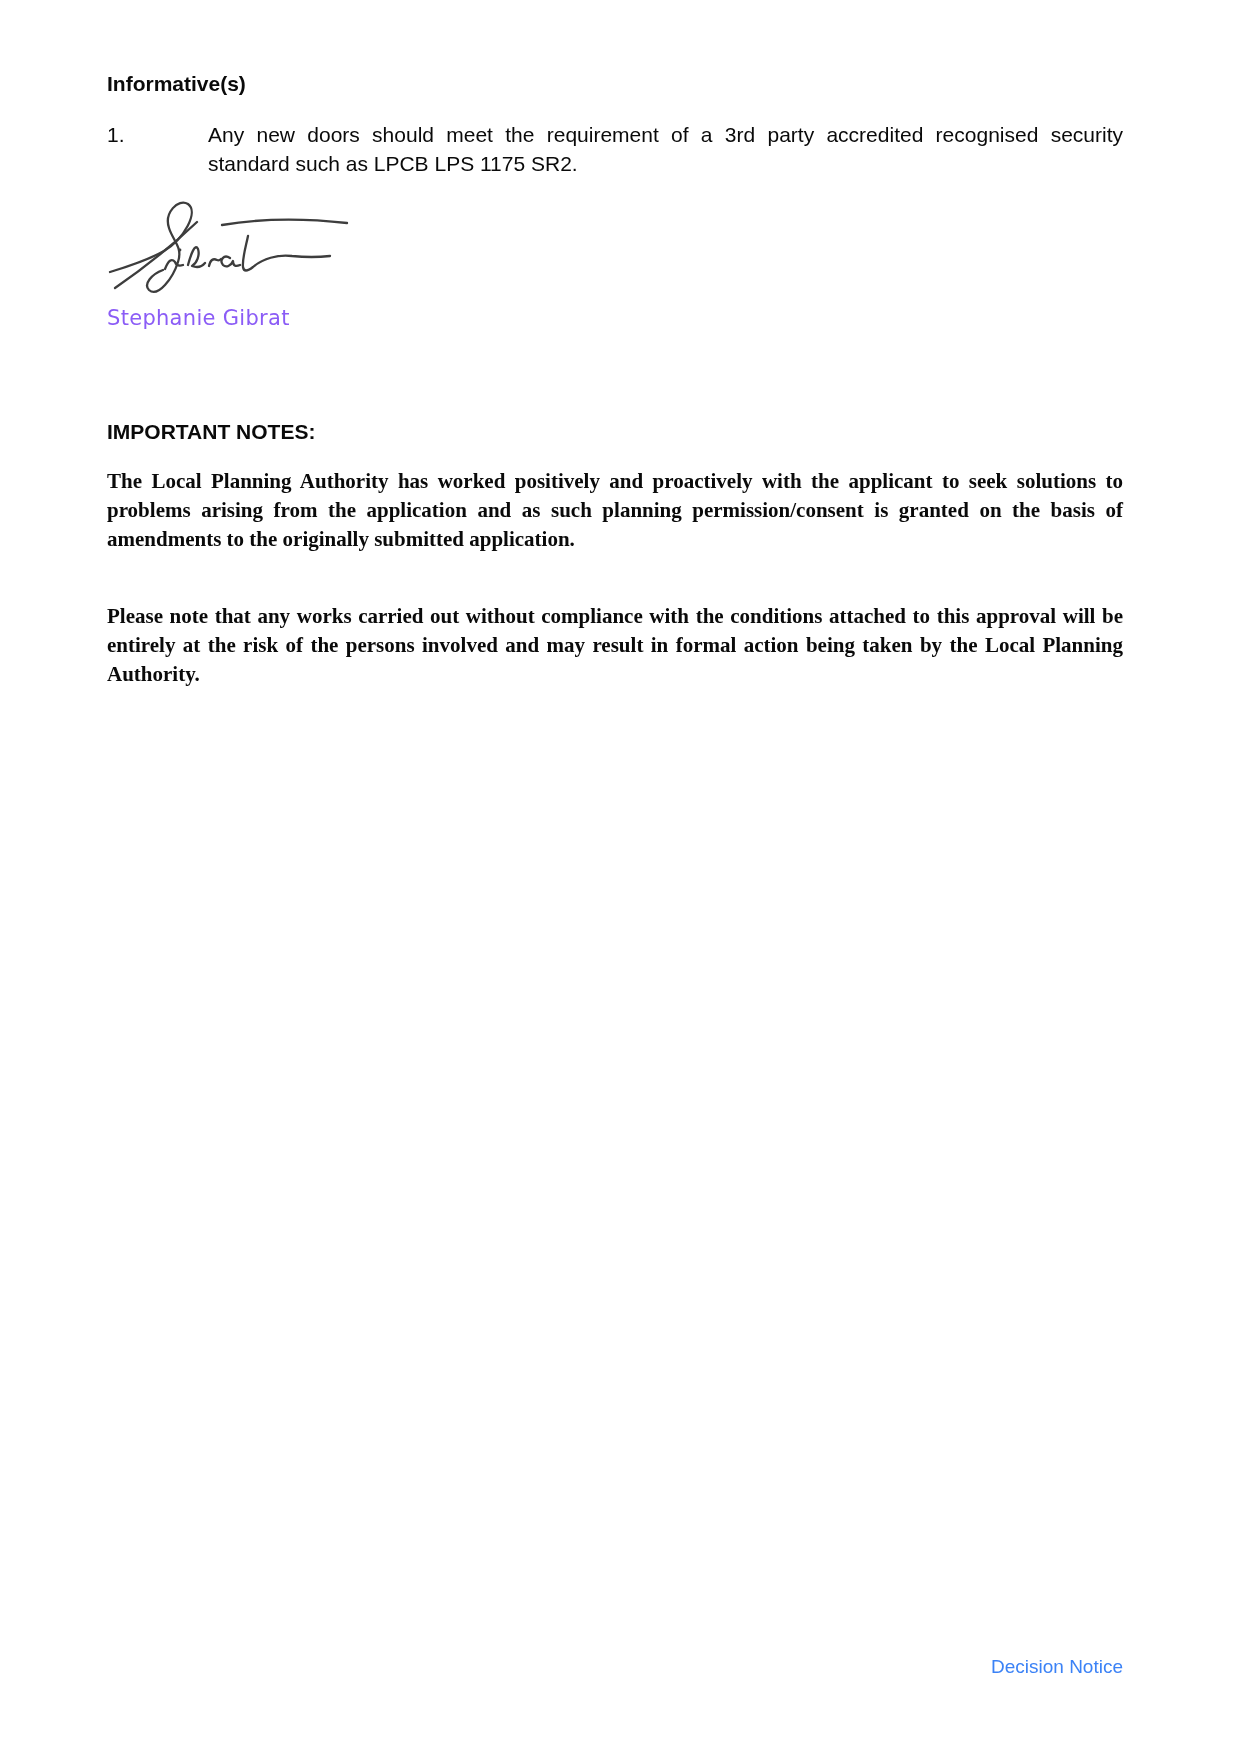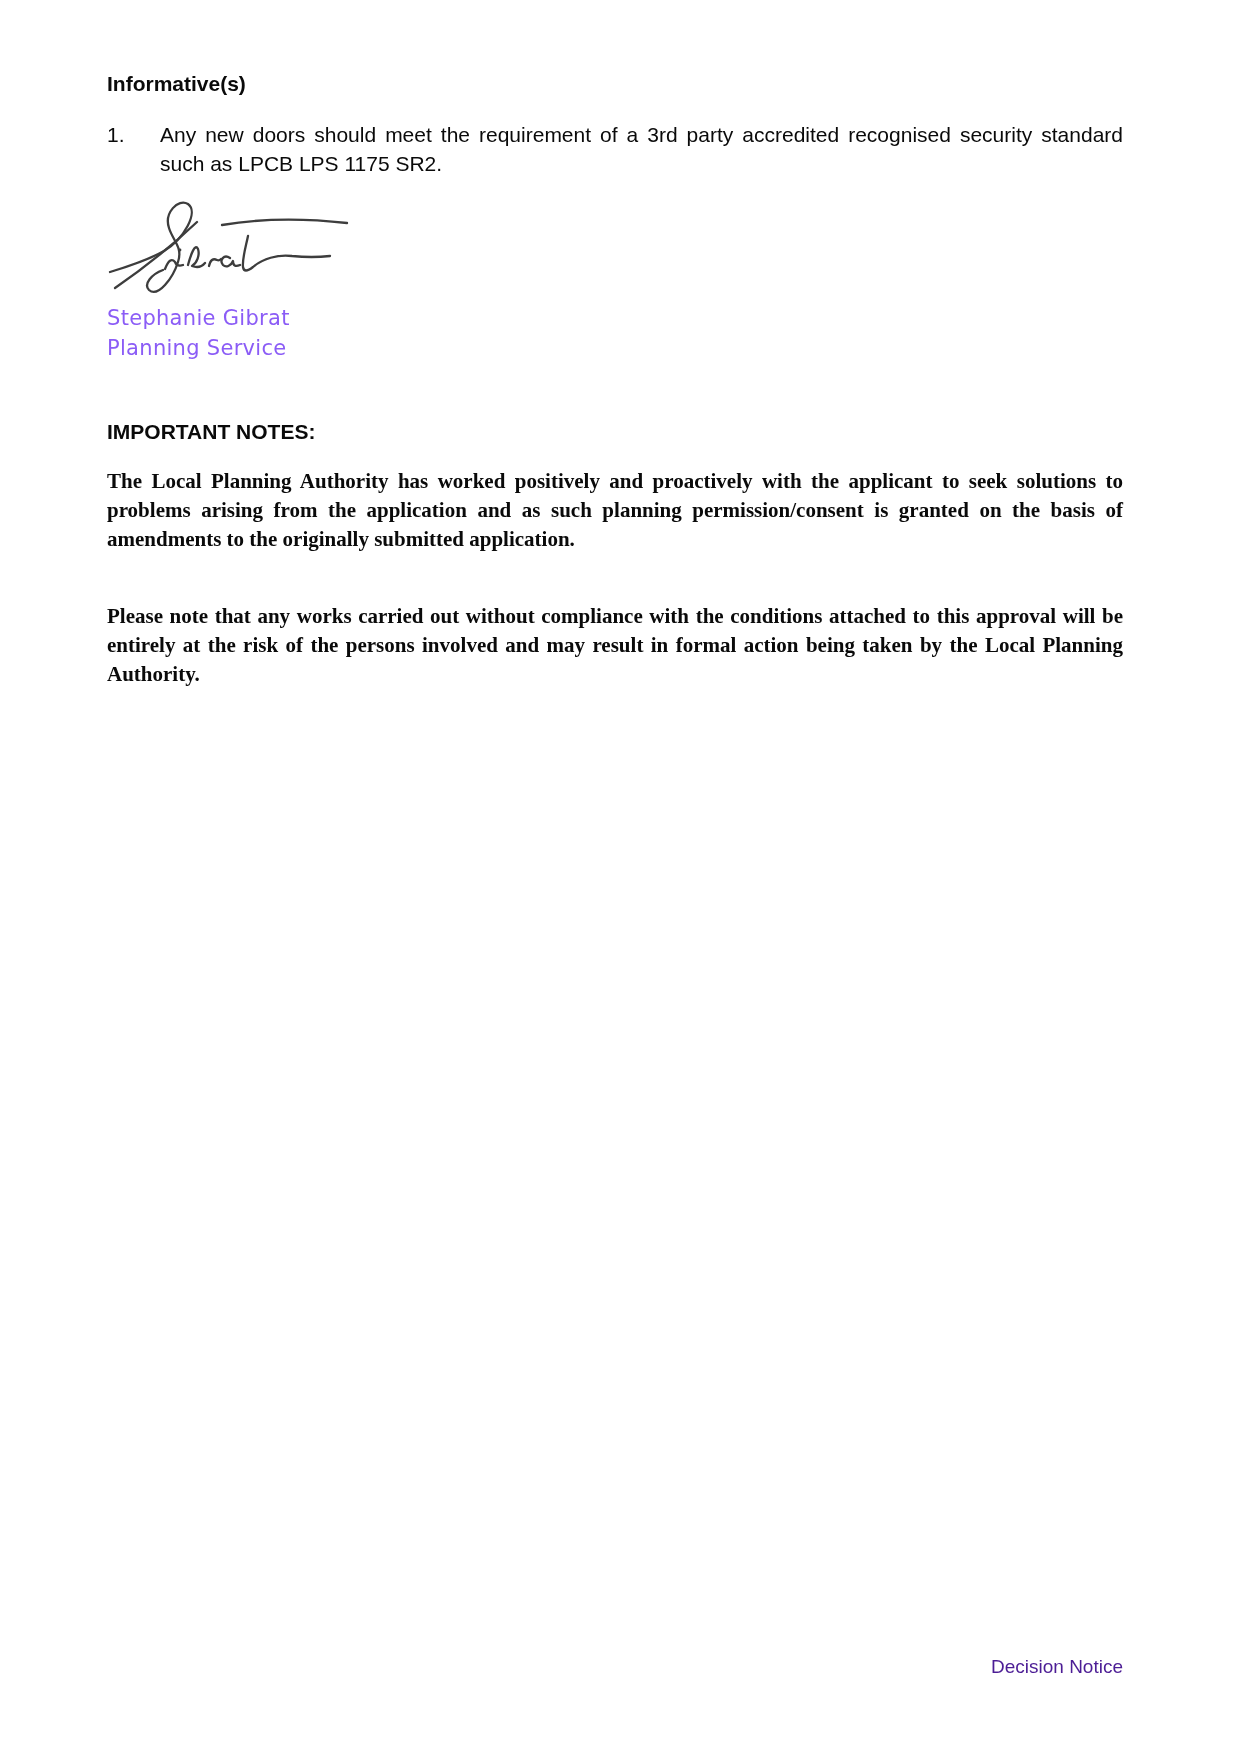--- a/index.html
+++ b/index.html
@@ -13,34 +13,34 @@
     overflow: hidden;
   }
   .abs { position: absolute; }
   .body-text { font-size: 21px; line-height: 29px; }
   .bold { font-weight: bold; }
   .justify { text-align: justify; font-family: Liberation Serif, serif; }
   .heading { font-size: 21px; line-height: 29px; font-weight: bold; }
 
   .list-row { display: flex; align-items: flex-start; }
   .list-num { flex: 0 0 53px; }
-  .list-text { flex: 1 1 auto; text-align: justify; }
+  .list-text { flex: 1 1 auto; text-align: justify; margin-left: 48px; }
 
   .sig-block {
     font-family: "DejaVu Sans", sans-serif;
     font-size: 21px;
     line-height: 30px;
     letter-spacing: 0.3px;
     color: #8b5cf6;
   }
   .signature-svg path { fill: none; stroke: #3d3d3d; stroke-width: 2.3; stroke-linecap: round; stroke-linejoin: round; }
   .signature-svg .dot { fill: #3d3d3d; stroke: none; }
 
   .para { margin: 0; }
-  .footer-label { font-size: 19px; line-height: 24px; color: #4c1d95; }
+  .footer-label { font-size: 19px; line-height: 24px; color: #3b82f6; }
 </style>
 </head>
 <body>
 
 <div class="page">
 
   <div class="abs heading" style="left:107px; top:69px; width:1016px;">Informative(s)</div>
 
   <div class="abs body-text list-row" style="left:107px; top:120px; width:1016px;">
     <div class="list-num">1.</div>
@@ -62,21 +62,20 @@
 
     <path d="M 128 62 C 122 58, 117 64, 121 69 C 124 72, 129 70, 131 65 Q 131 72, 138 69"></path>
 
     <path d="M 146 40 C 144 50, 140 63, 141 71 Q 142 78, 151 71 C 160 63, 176 58, 190 60 Q 210 62, 228 60"></path>
 
     <path d="M 120 29 C 155 23, 200 22, 245 27"></path>
   </svg>
 
   <div class="abs sig-block" style="left:107px; top:303px; width:700px;">
     <div>Stephanie Gibrat</div>
-    <div>Planning Service</div>
   </div>
 
   <div class="abs heading" style="left:107px; top:417px; width:1016px;">IMPORTANT NOTES:</div>
 
   <p class="abs body-text bold justify para" style="left:107px; top:467px; width:1016px;">The Local Planning Authority has worked positively and proactively with the applicant to seek solutions to problems arising from the application and as such planning permission/consent is granted on the basis of amendments to the originally submitted application.</p>
 
   <p class="abs body-text bold justify para" style="left:107px; top:602px; width:1016px;">Please note that any works carried out without compliance with the conditions attached to this approval will be entirely at the risk of the persons involved and may result in formal action being taken by the Local Planning Authority.</p>
 
 
   <div class="abs footer-label" style="right:118px; top:1655px; text-align:right;">Decision Notice</div>

